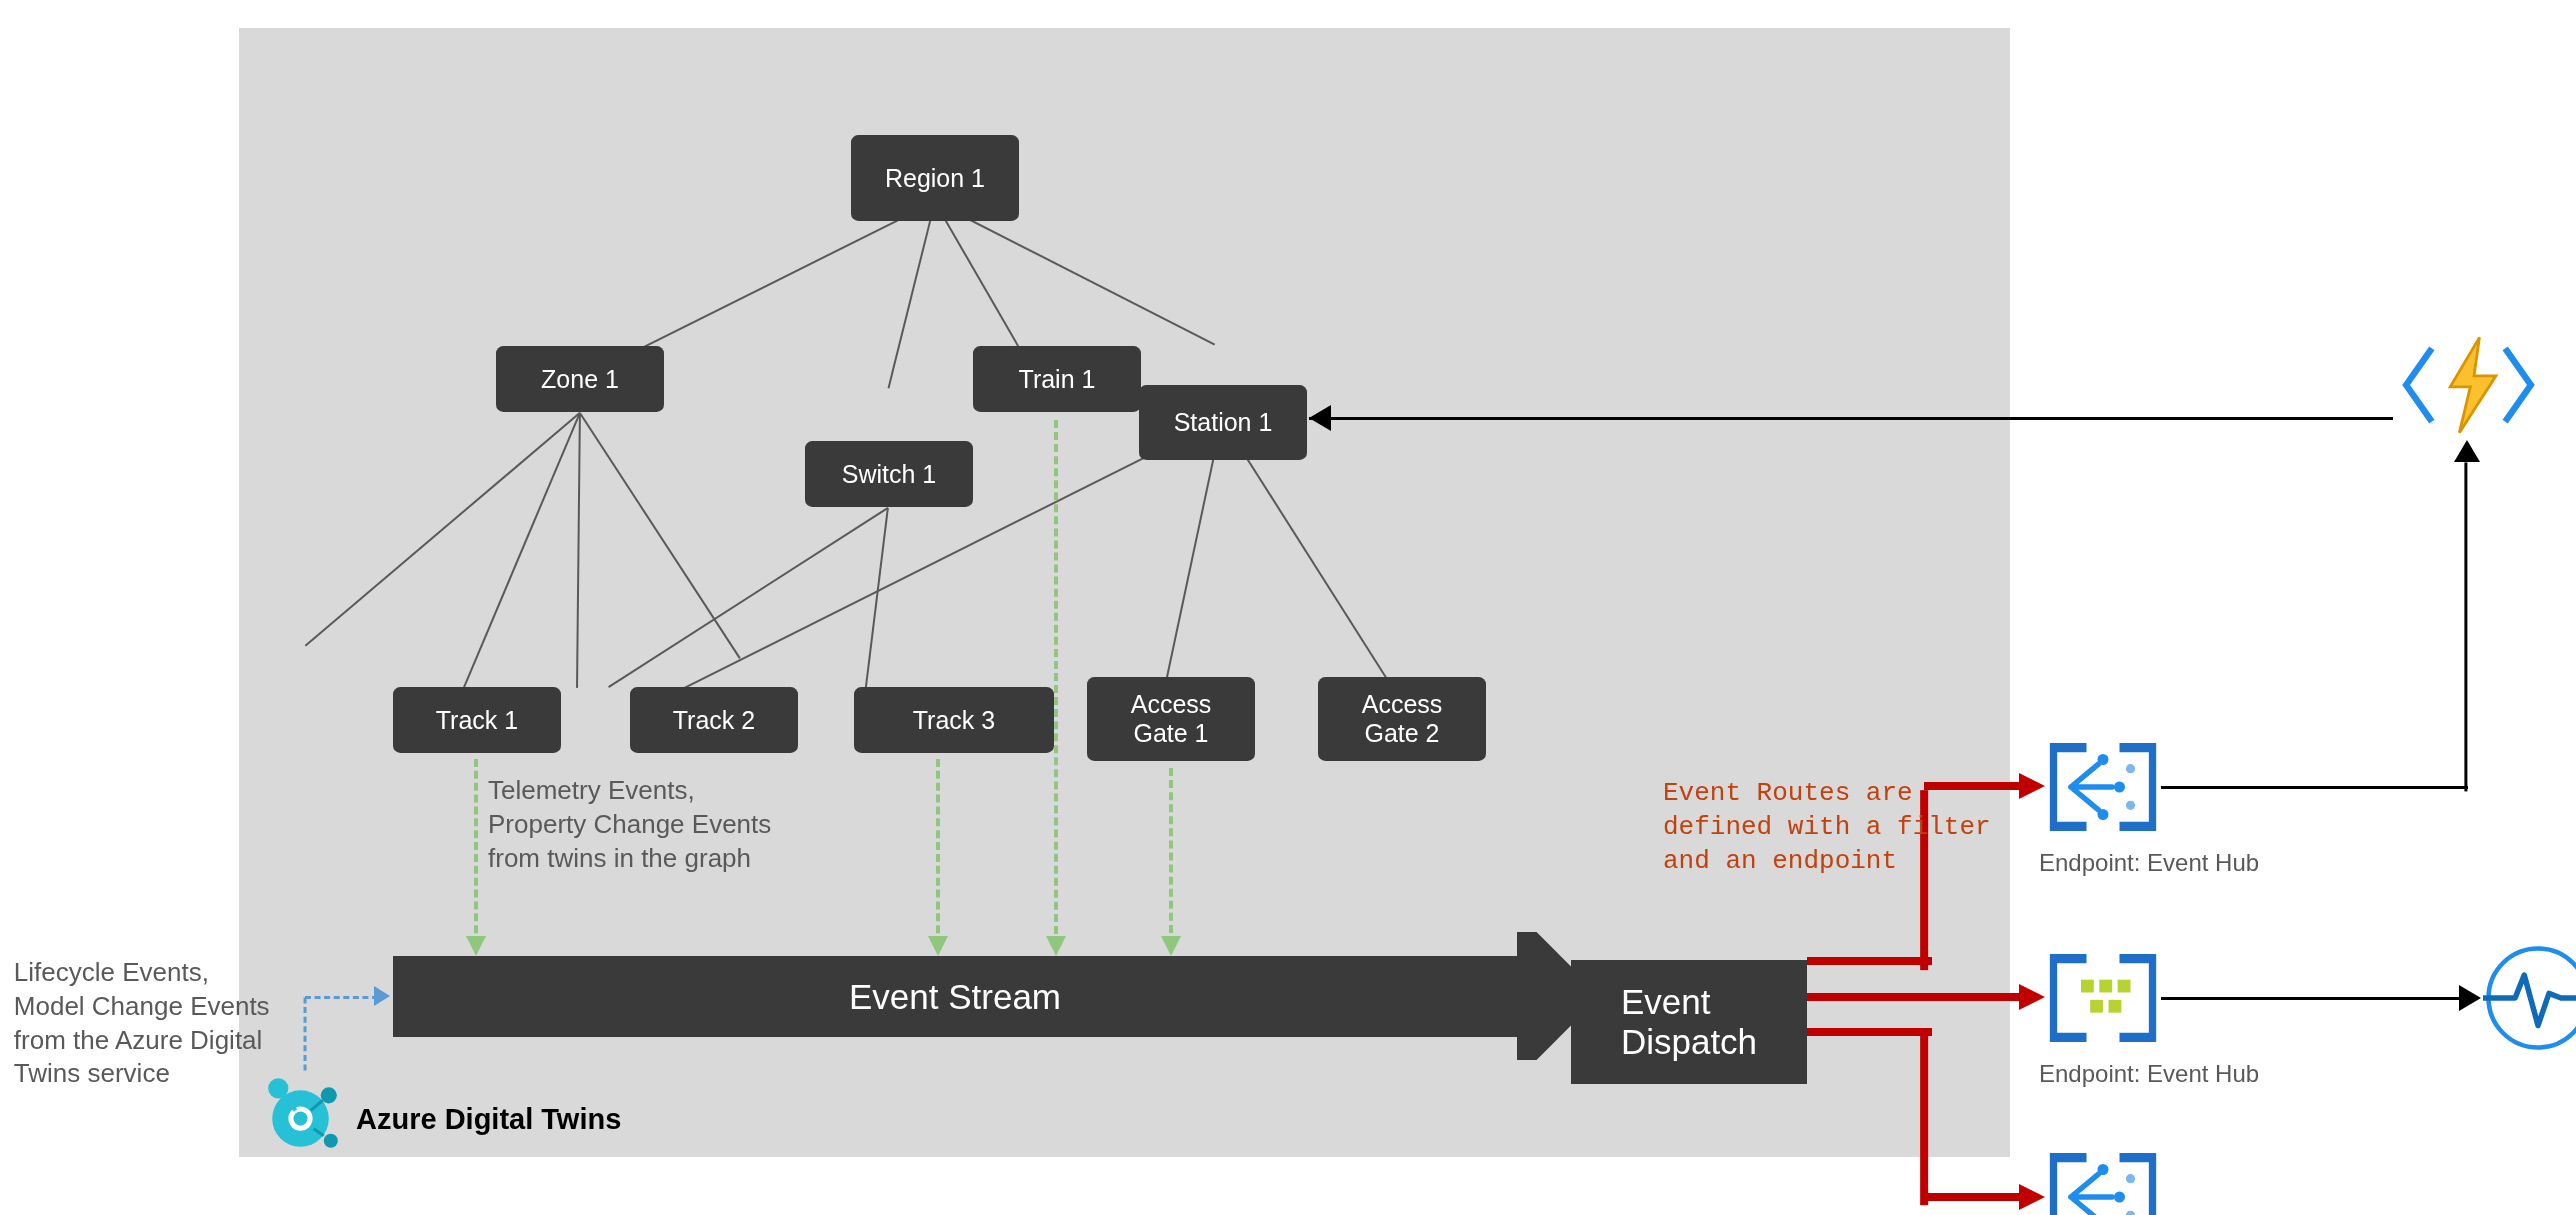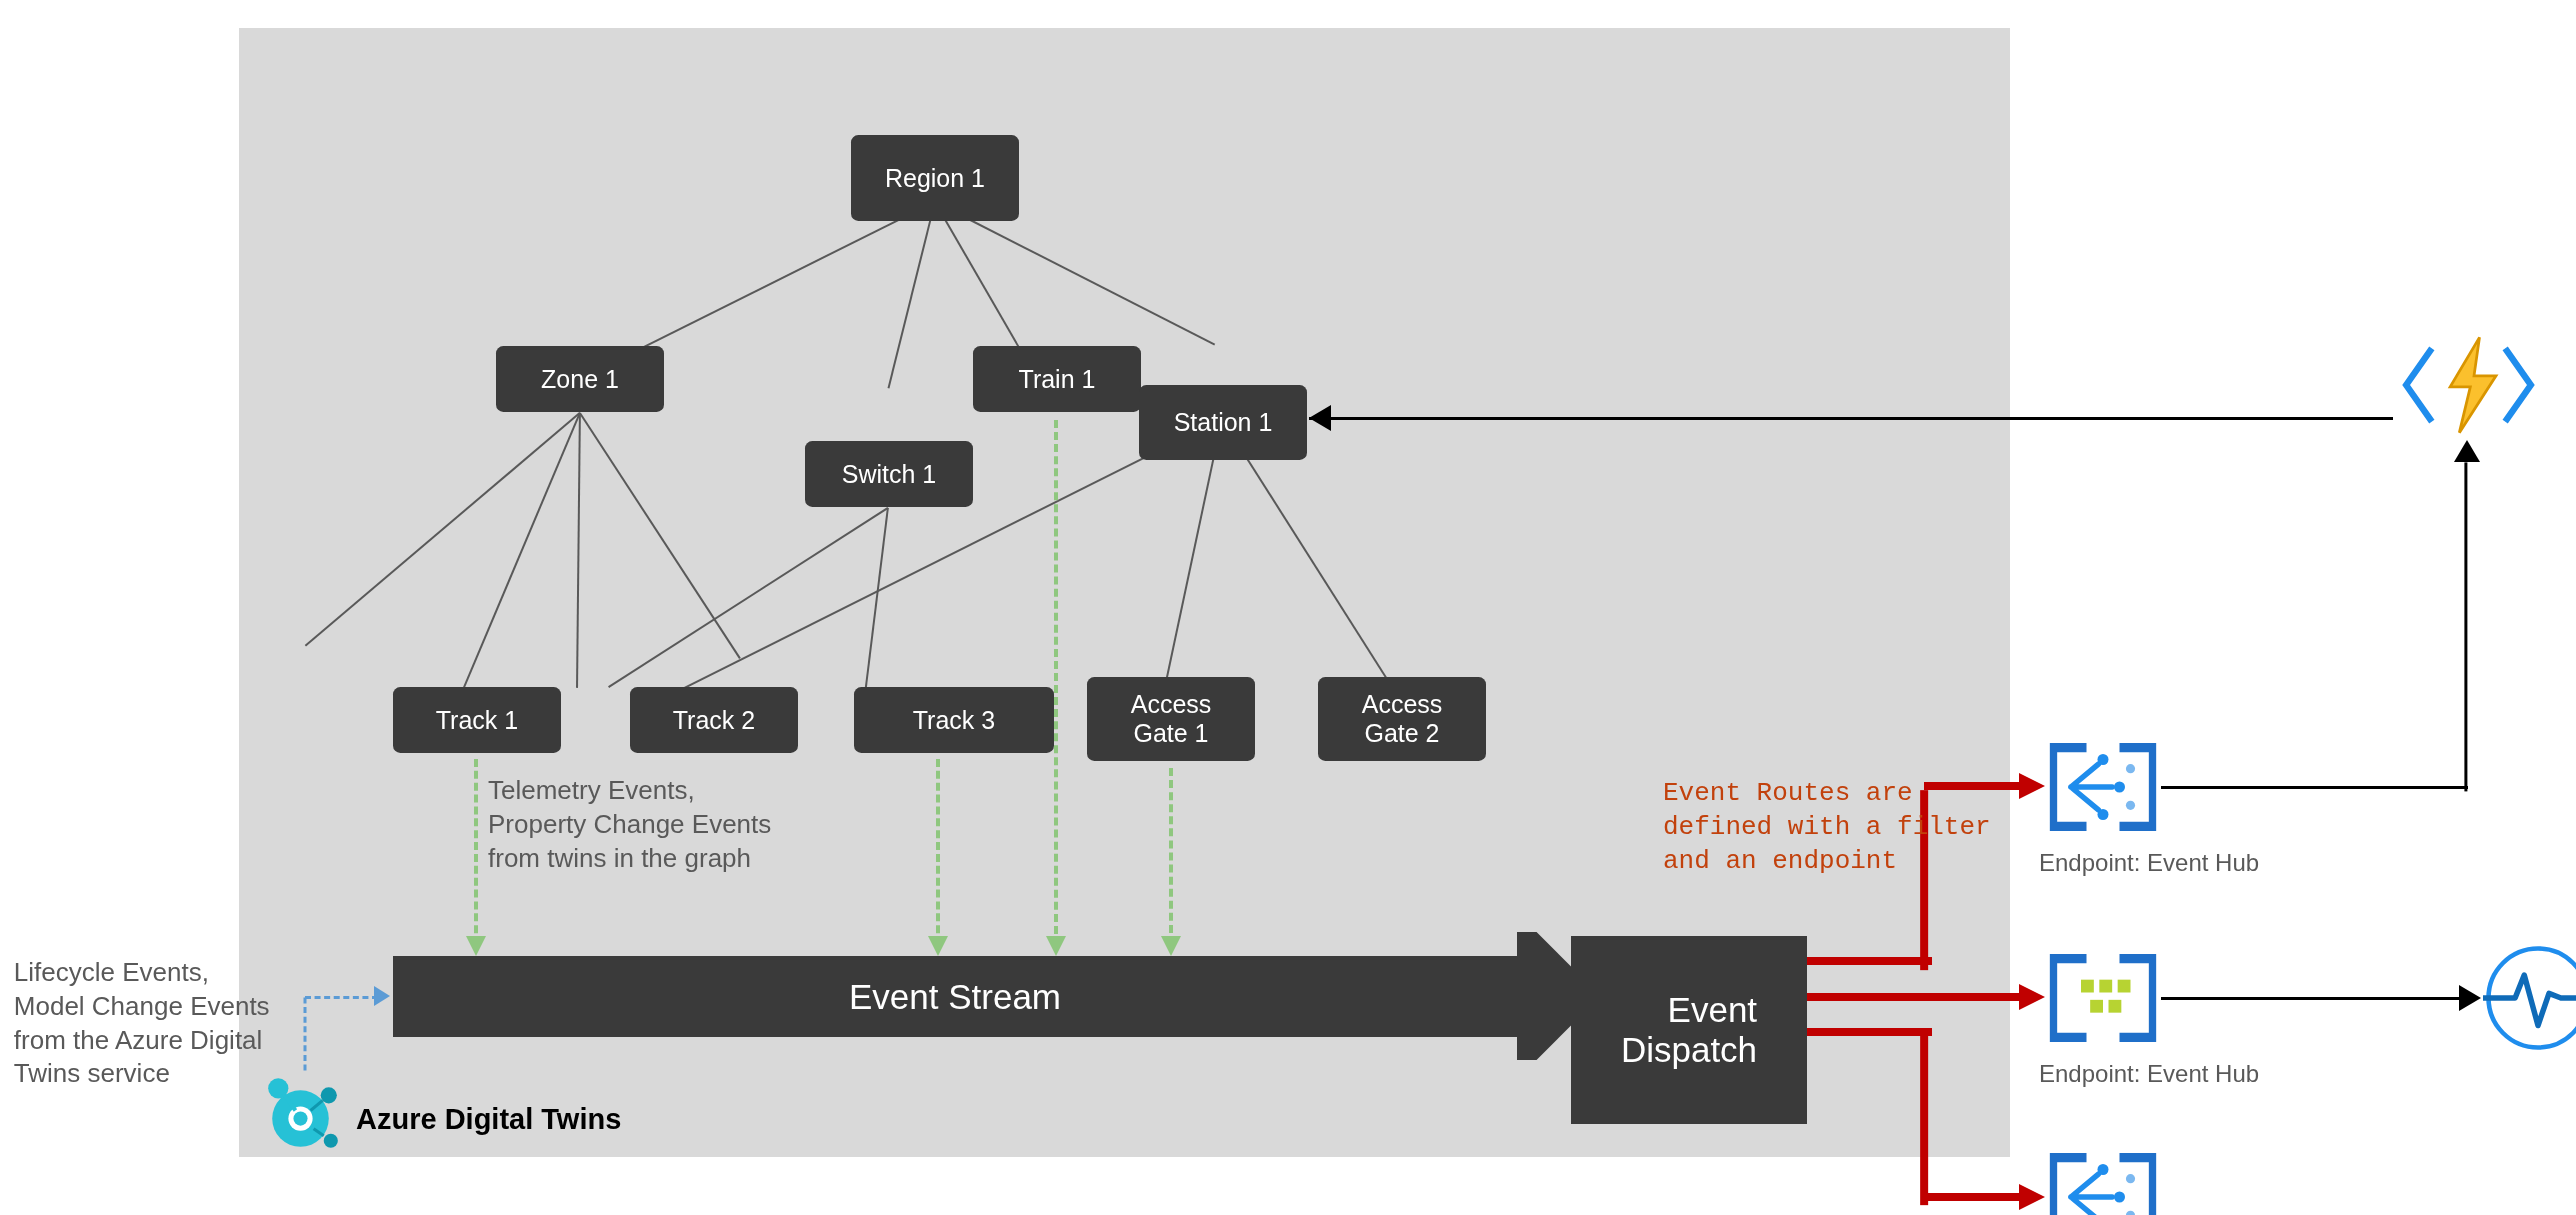--- a/index.html
+++ b/index.html
@@ -95,21 +95,21 @@
 <div class="arrowDn green" style="left:928px;top:936px;"></div>
 <div class="gline" style="left:1056px;top:418px;width:526px;transform:rotate(90deg);"></div>
 <div class="arrowDn green" style="left:1046px;top:936px;"></div>
 <div class="gline" style="left:1171px;top:766px;width:177px;transform:rotate(90deg);"></div>
 <div class="arrowDn green" style="left:1161px;top:936px;"></div>
 
 <div class="bar" style="left:393px;top:956px;width:1124px;height:81px;">
     <span data-bind="bars.stream">Event Stream</span>
   </div>
 <div class="chevron" style="left:1517px;top:932px;"></div>
-<div class="bar" style="left:1571px;top:936px;width:236px;height:188px;white-space:pre-line;text-align:right;"><span data-bind="bars.dispatch">Event
+<div class="bar" style="left:1571px;top:960px;width:236px;height:124px;white-space:pre-line;text-align:left;"><span data-bind="bars.dispatch">Event
 Dispatch</span></div>
 
 <div class="rline" style="left:1807px;top:957px;width:125px;"></div>
 <div class="rline" style="left:1924px;top:786px;width:180px;transform:rotate(90deg);"></div>
 <div class="rline" style="left:1924px;top:782px;width:101px;"></div>
 <div class="arrowR red" style="left:2019px;top:773px;"></div>
 
 <div class="rline" style="left:1807px;top:993px;width:218px;"></div>
 <div class="arrowR red" style="left:2019px;top:984px;"></div>
 

